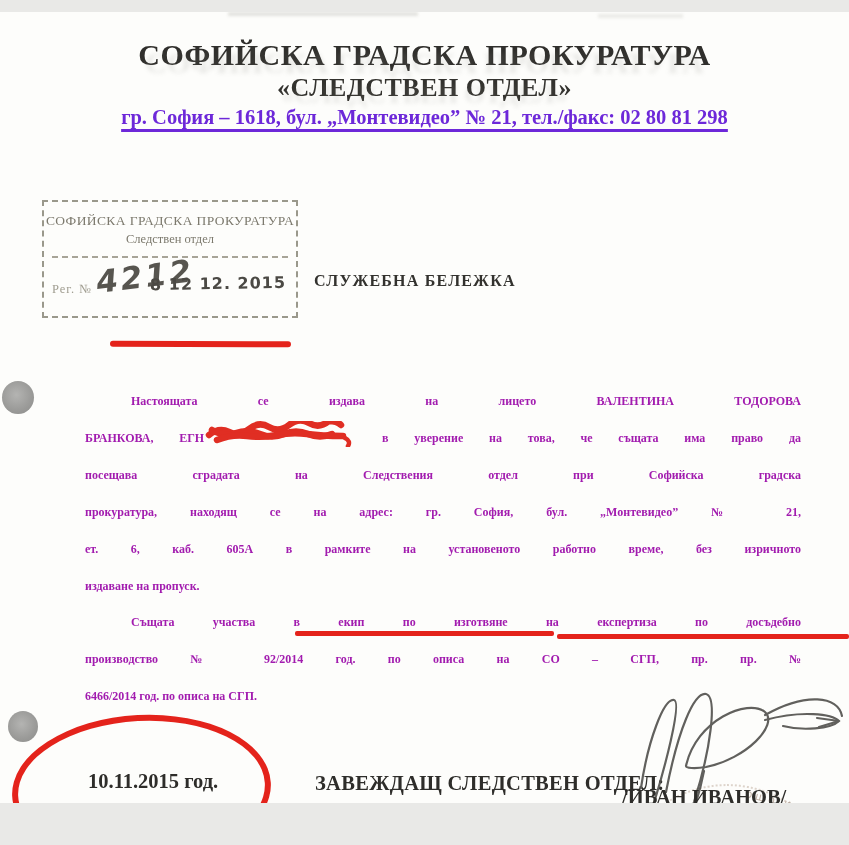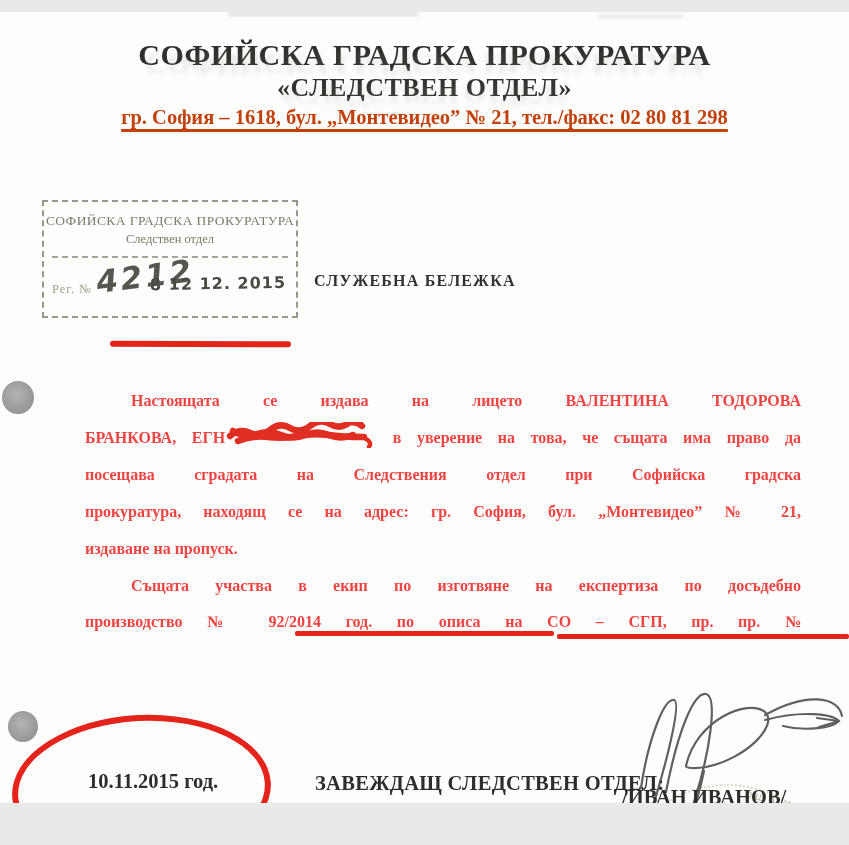--- a/index.html
+++ b/index.html
@@ -8,21 +8,21 @@
     background:#fdfdfb;overflow:hidden;
     font-family:"Liberation Serif",serif;color:#2e2d2a;
   }
   .abs{position:absolute;}
 
   
   .letterhead{top:26px;left:0;right:0;text-align:center;}
   .lh1{font-size:30px;font-weight:700;letter-spacing:.5px;color:#302f2c;}
   .lh2{font-size:26px;font-weight:700;letter-spacing:.5px;margin-top:1px;color:#33322e;}
   .lh3{
-    display:inline-block;font-size:20.5px;font-weight:700;margin-top:3px;color:#c2410c;
+    display:inline-block;font-size:20.5px;font-weight:700;margin-top:3px;color:#6d28d9;
     text-decoration:underline;text-decoration-thickness:2.5px;text-underline-offset:5px;
   }
   .ghost{position:absolute;left:0;right:0;text-align:center;color:#8a8a84;
     filter:blur(2px);opacity:.18;pointer-events:none;}
   .artifact{position:absolute;background:#c9c9c3;filter:blur(1.5px);}
 
   
   .regbox{
     left:42px;top:188px;width:252px;height:114px;
     border:2px dashed #9a988b;color:#7c796d;text-align:center;
@@ -56,21 +56,21 @@
     border-radius:50%;transform:rotate(-3deg);background:transparent;
   }
 
   
   .hole{border-radius:50%;
     background:radial-gradient(circle at 45% 42%,#b4b4b2 0%,#9c9c9a 55%,#8b8b89 100%);}
   .hole1{left:2px;top:369px;width:32px;height:33px;}
   .hole2{left:8px;top:699px;width:30px;height:31px;}
 
   
-  .bodytext{left:85px;top:371px;width:716px;font-size:16px;font-weight:700;color:#ef4444;}
+  .bodytext{left:85px;top:371px;width:716px;font-size:12px;font-weight:700;color:#a21caf;}
   .jline{line-height:36.9px;text-align:justify;text-align-last:justify;}
   .jline.last{text-align:left;text-align-last:left;}
   .indent{text-indent:46px;}
   .scribble{display:inline-block;vertical-align:-5px;margin:0 1px;}
 
   
   .f-date{left:88px;top:758px;font-size:20.5px;font-weight:700;text-align:right;}
   .f-city{left:88px;top:798px;font-size:20.5px;font-weight:700;}
   .f-pos{left:315px;top:760px;font-size:20.5px;font-weight:700;letter-spacing:.3px;}
   .f-name{left:622px;top:774px;font-size:20.5px;font-weight:700;}
@@ -133,23 +133,25 @@
     <div class="jline"><span>БРАНКОВА, ЕГН</span><svg class="scribble" width="150" height="26" viewBox="0 0 150 26">
         <g fill="none" stroke="#df2318" stroke-width="6.5" stroke-linecap="round" opacity=".95">
           <path d="M4,14 q10,-8 20,-3 t20,-3 t20,-2 t20,-2 t20,-2 t20,-2 q8,0 12,4"></path>
           <path d="M7,9 q12,7 24,3 t24,1 t24,0 t24,0 t24,0"></path>
           <path d="M12,19 q15,-6 30,-4 t30,-1 t30,-1 t36,2"></path>
           <path d="M140,17 q6,3 3,8" stroke-width="4.5"></path>
         </g>
       </svg> <span>в уверение на това, че същата има право да</span></div>
     <div class="jline">посещава сградата на Следствения отдел при Софийска градска</div>
     <div class="jline">прокуратура, находящ се на адрес: гр. София, бул. „Монтевидео” № 21,</div>
+    <div class="jline">ет. 6, каб. 605А в рамките на установеното работно време, без изричното</div>
     <div class="jline last">издаване на пропуск.</div>
     <div class="jline indent">Същата участва в  екип по изготвяне на експертиза по досъдебно</div>
     <div class="jline">производство № 92/2014 год. по описа на СО – СГП, пр. пр. №</div>
+    <div class="jline last">6466/2014 год. по описа на СГП.</div>
   </div>
 
   <div class="abs red redu1"></div>
   <div class="abs red redu2"></div>
 
   <div class="abs f-date">10.11.2015 год.</div>
   <div class="abs f-city">гр. София</div>
   <div class="abs redoval"></div>
 
   <div class="abs f-pos">ЗАВЕЖДАЩ СЛЕДСТВЕН ОТДЕЛ:</div>

